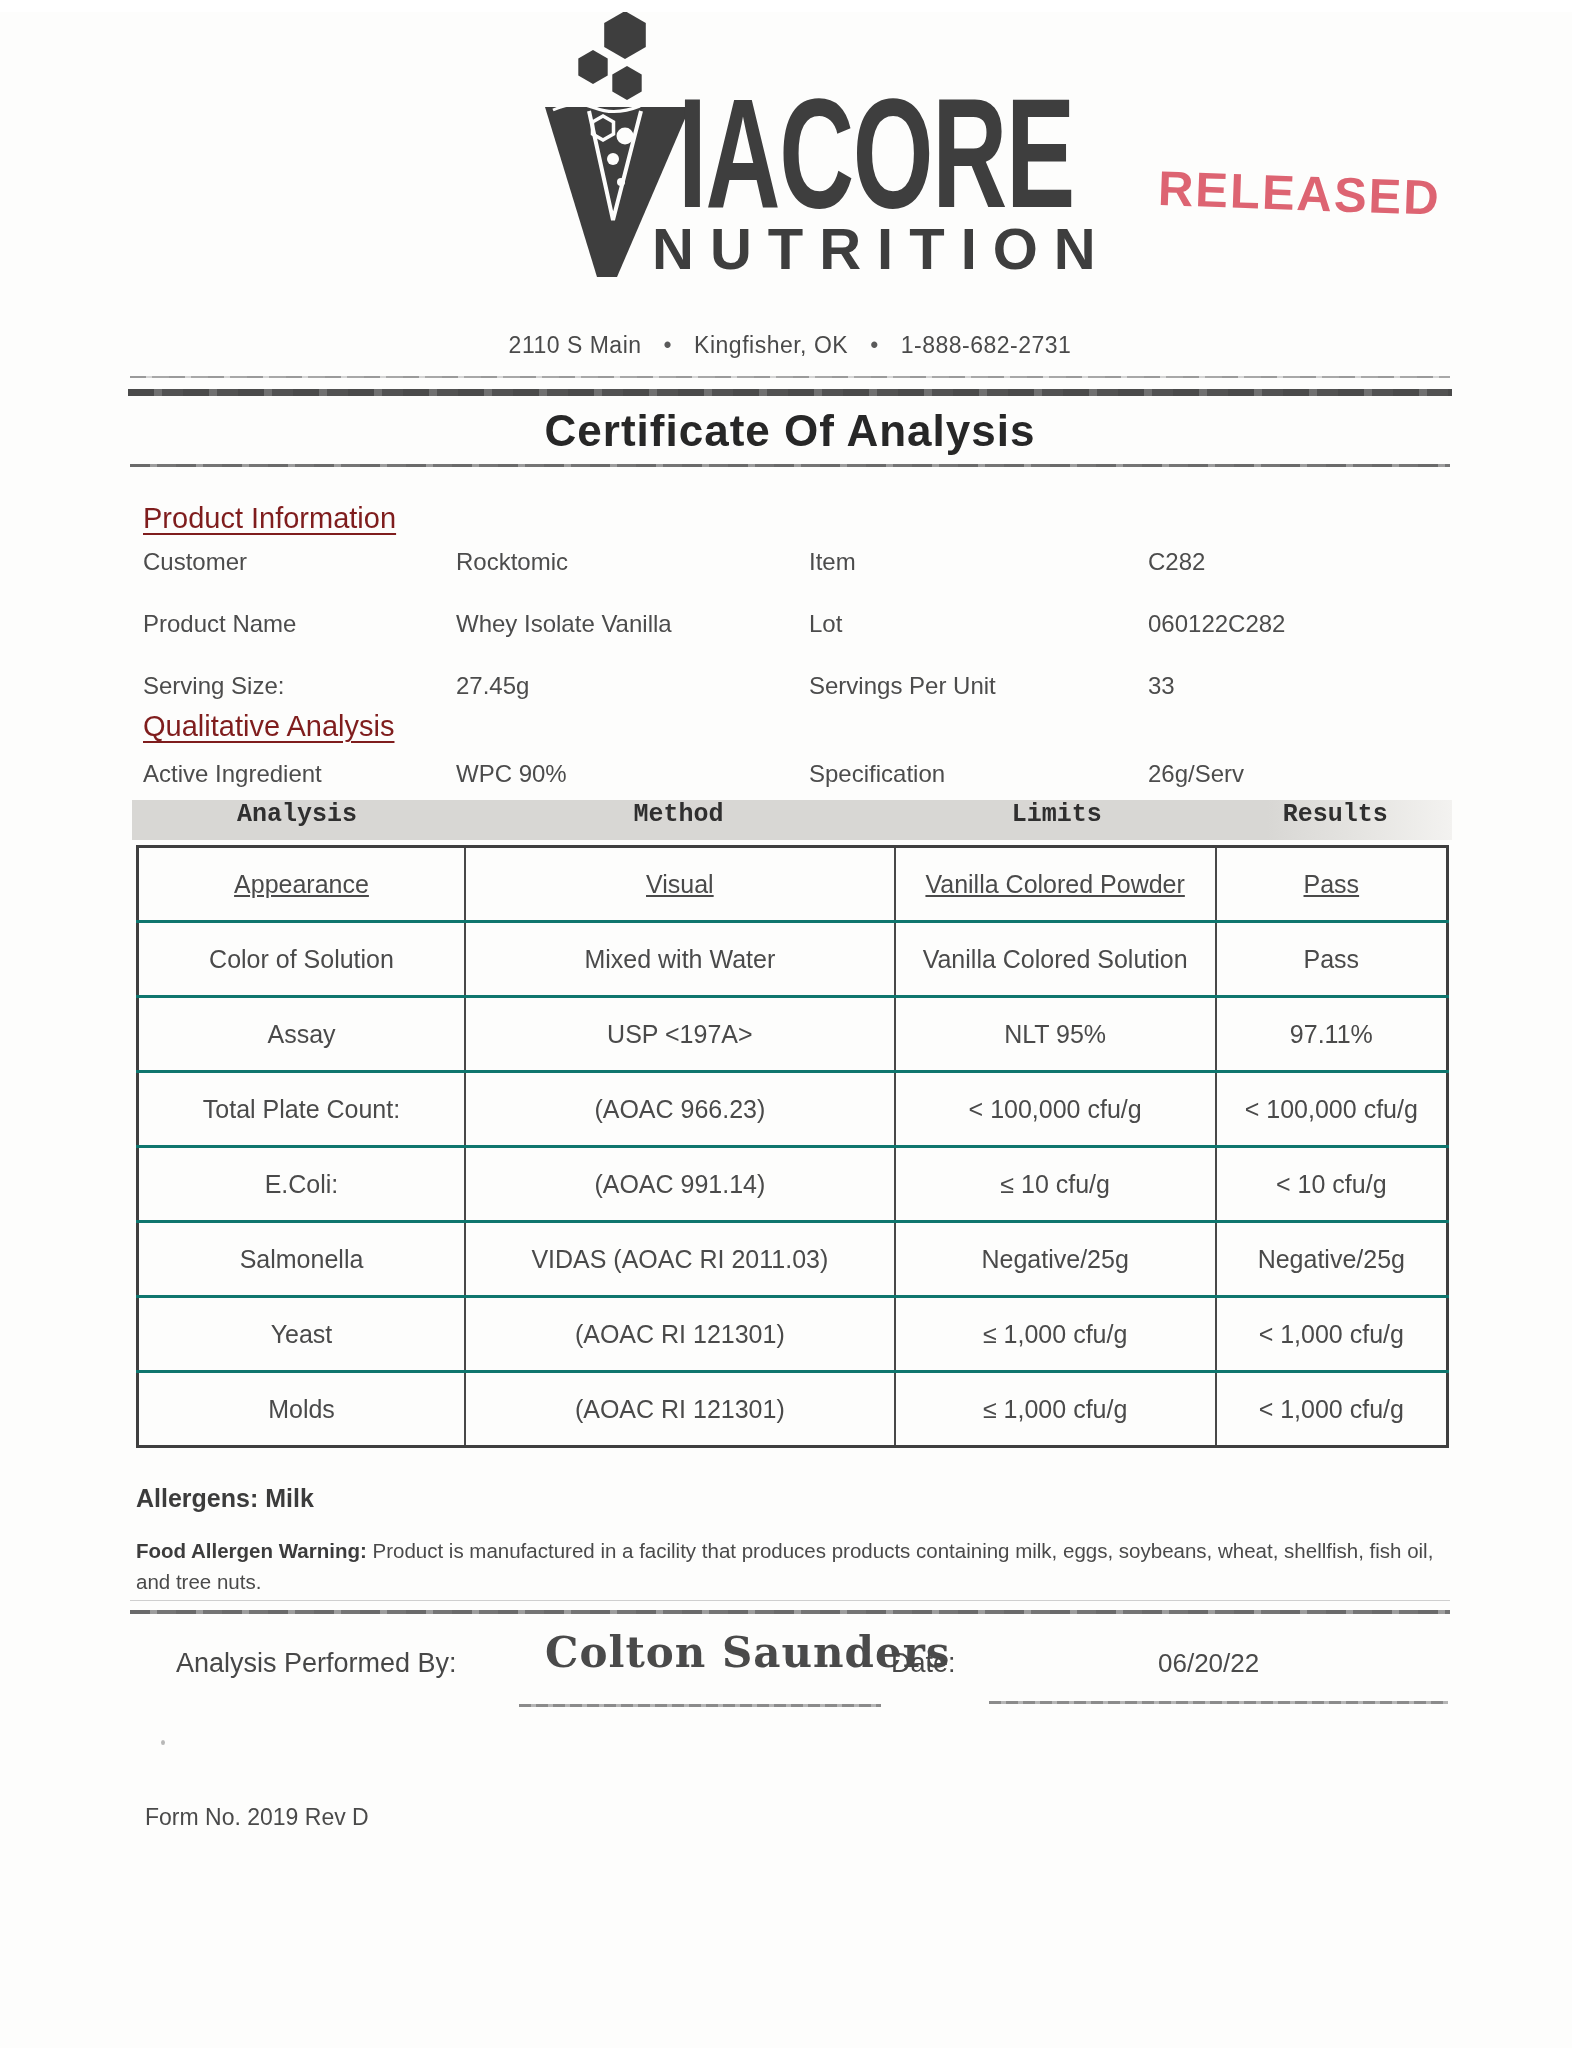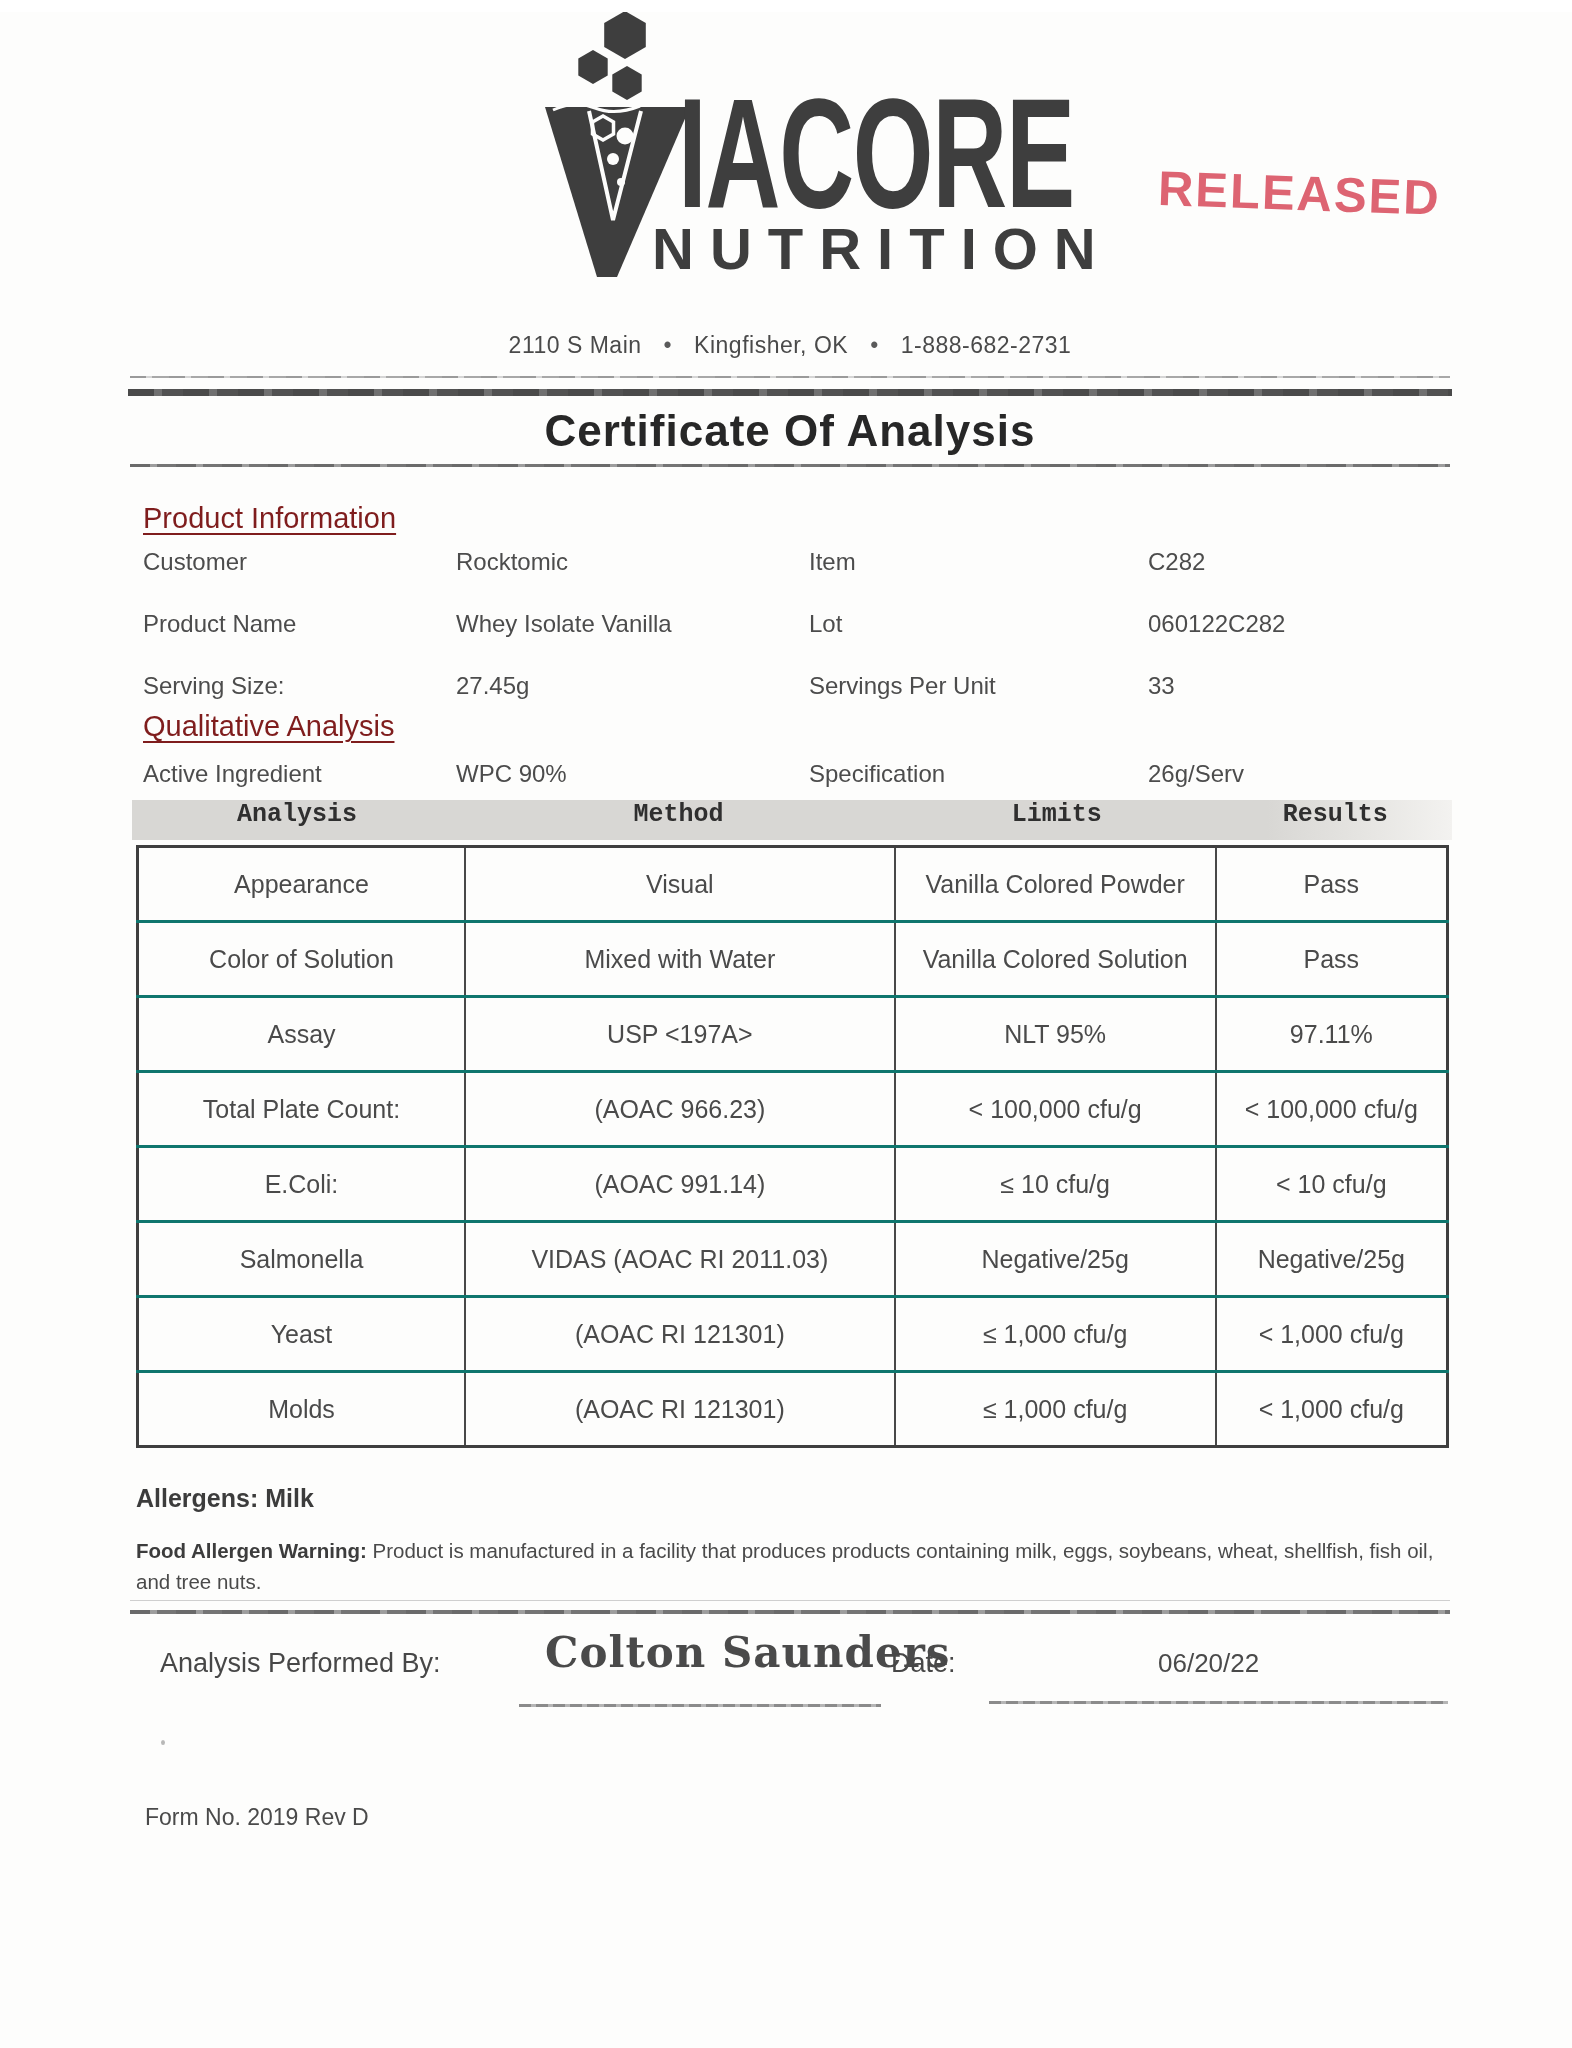--- a/index.html
+++ b/index.html
@@ -70,33 +70,33 @@
     border-collapse:collapse; table-layout:fixed;
     border:3px solid #3f3f3f;
   }
   table.results td {
     height:75px; text-align:center; vertical-align:middle;
     font-size:25px; color:#4a4a4a;
     border-left:2px solid #484848; border-top:3px solid #0f766e;
     padding:0 6px; overflow:hidden; white-space:nowrap;
   }
   table.results tr td:first-child { border-left:none; }
-  table.results tr:first-child td { border-top:none; }
+  table.results tr:first-child td { border-top:none;text-decoration:underline; }
   
   .allergens-heading {
     position:absolute; left:136px; top:1472px;
     font-size:25px; font-weight:bold; color:#3c3c3c;
   }
   .allergen-warning {
     position:absolute; left:136px; top:1524px; width:1318px;
     font-size:20.5px; line-height:1.5; color:#4a4a4a;
   }
   .allergen-warning b { color:#3c3c3c; }
   
-  .sig-label  { position:absolute; left:160px;  top:1636px; font-size:27px; color:#474747; }
+  .sig-label  { position:absolute; left:176px;  top:1636px; font-size:27px; color:#474747; }
   .sig-name   {
     position:absolute; left:545px; top:1616px;
     font-family:"DejaVu Serif", serif; font-weight:bold;
     font-size:42px; letter-spacing:1px; color:#4a4a4a; white-space:nowrap;
   }
   .date-label { position:absolute; left:891px;  top:1636px; font-size:27px; color:#474747; }
   .date-value { position:absolute; left:1158px; top:1636px; font-size:26px; color:#4a4a4a; }
   .sig-underline {
     position:absolute; height:3px;
     background:repeating-linear-gradient(90deg,#8b8b8b 0 12px,#b5b5b5 12px 17px);

